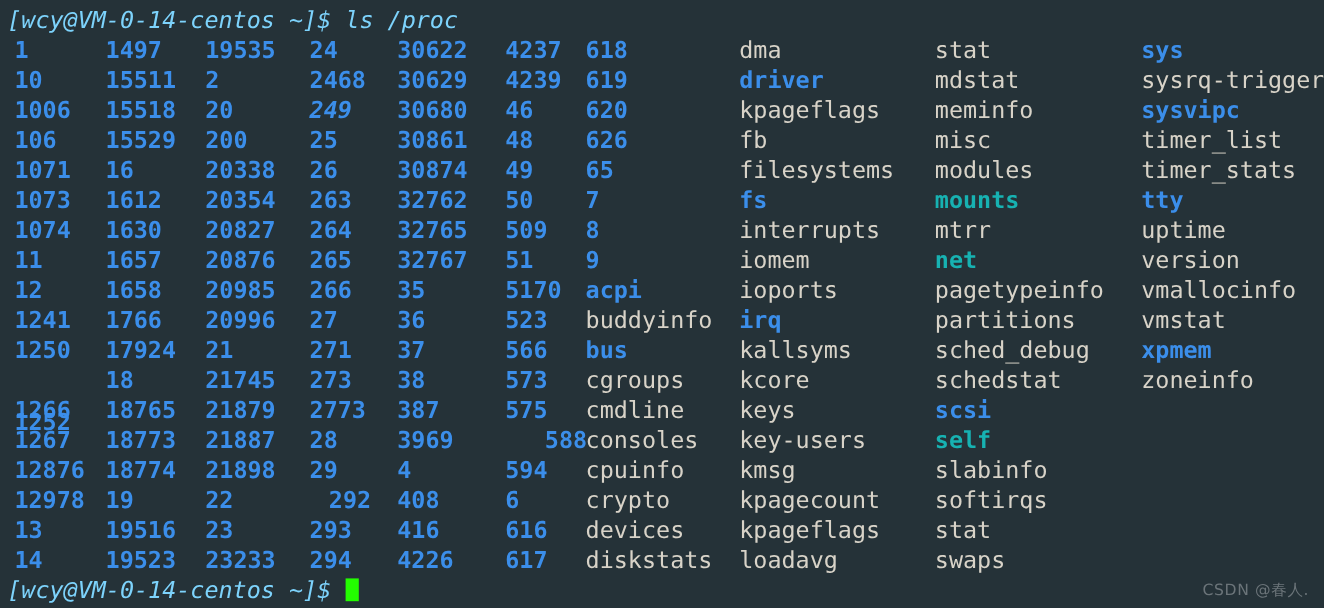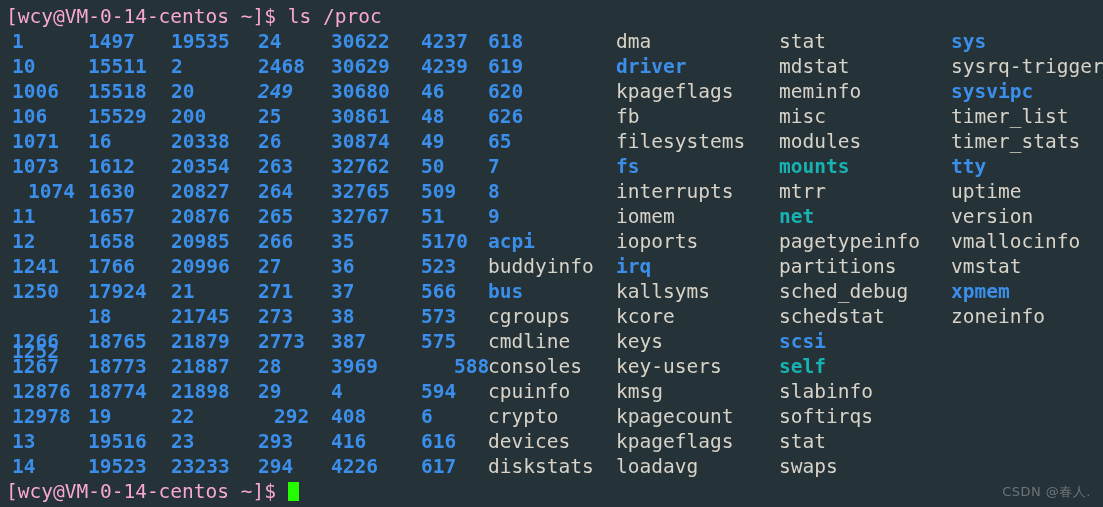--- a/index.html
+++ b/index.html
@@ -24,21 +24,22 @@
   }
   .line {
     height: 25px;
     line-height: 25px;
     font-size: 19.5px;
     white-space: pre;
     display: block;
     letter-spacing: 0px;
   }
   .prompt-line {
-    color: #f9a8d4;
+    color: #7dd3fc;
+    font-style: italic;
   }
   .grid-line {
     display: block;
     height: 25px;
     line-height: 25px;
     position: relative;
   }
   .cell {
     position: absolute;
     top: 0;
@@ -141,21 +142,21 @@
         <span class="cell c-dir" style="left: 165px;">20354</span>
         <span class="cell c-dir" style="left: 252px;">263</span>
         <span class="cell c-dir" style="left: 325px;">32762</span>
         <span class="cell c-dir" style="left: 415px;">50</span>
         <span class="cell c-dir" style="left: 482px;">7</span>
         <span class="cell c-dir" style="left: 610px;">fs</span>
         <span class="cell c-link" style="left: 773px;">mounts</span>
         <span class="cell c-dir" style="left: 945px;">tty</span>
       </div>
       <div class="grid-line">
-        <span class="cell c-dir" style="left: 6px; margin-left: 16px;">1074</span>
+        <span class="cell c-dir" style="left: 6px;">1074</span>
         <span class="cell c-dir" style="left: 82px;">1630</span>
         <span class="cell c-dir" style="left: 165px;">20827</span>
         <span class="cell c-dir" style="left: 252px;">264</span>
         <span class="cell c-dir" style="left: 325px;">32765</span>
         <span class="cell c-dir" style="left: 415px;">509</span>
         <span class="cell c-dir" style="left: 482px;">8</span>
         <span class="cell c-file" style="left: 610px;">interrupts</span>
         <span class="cell c-file" style="left: 773px;">mtrr</span>
         <span class="cell c-file" style="left: 945px;">uptime</span>
       </div>

